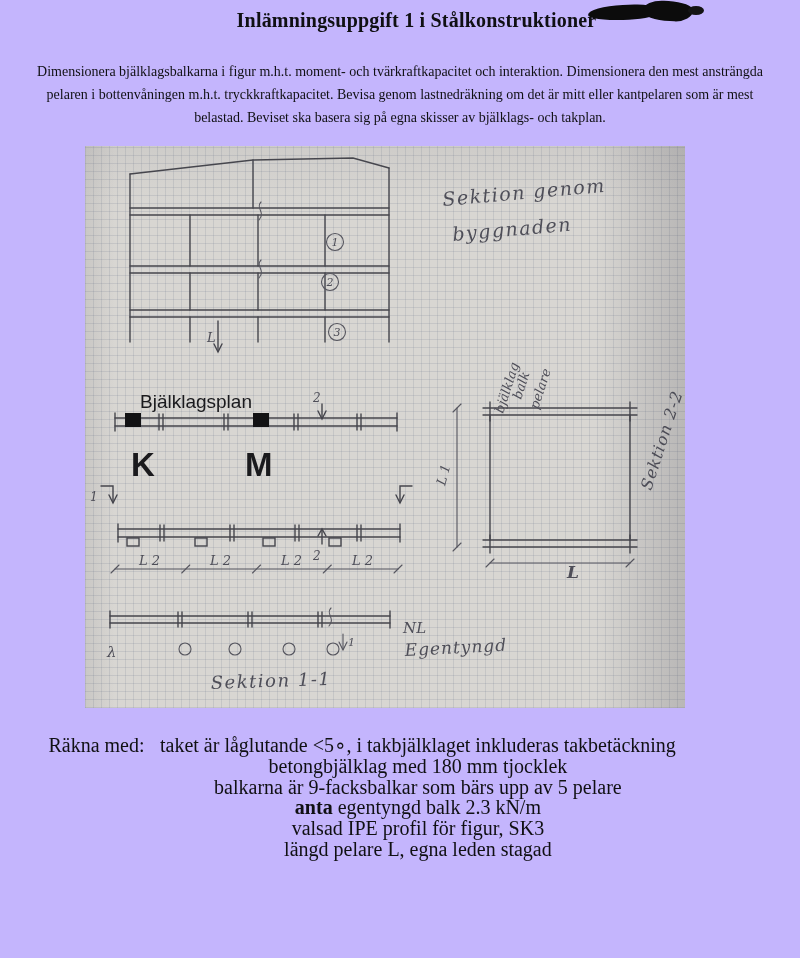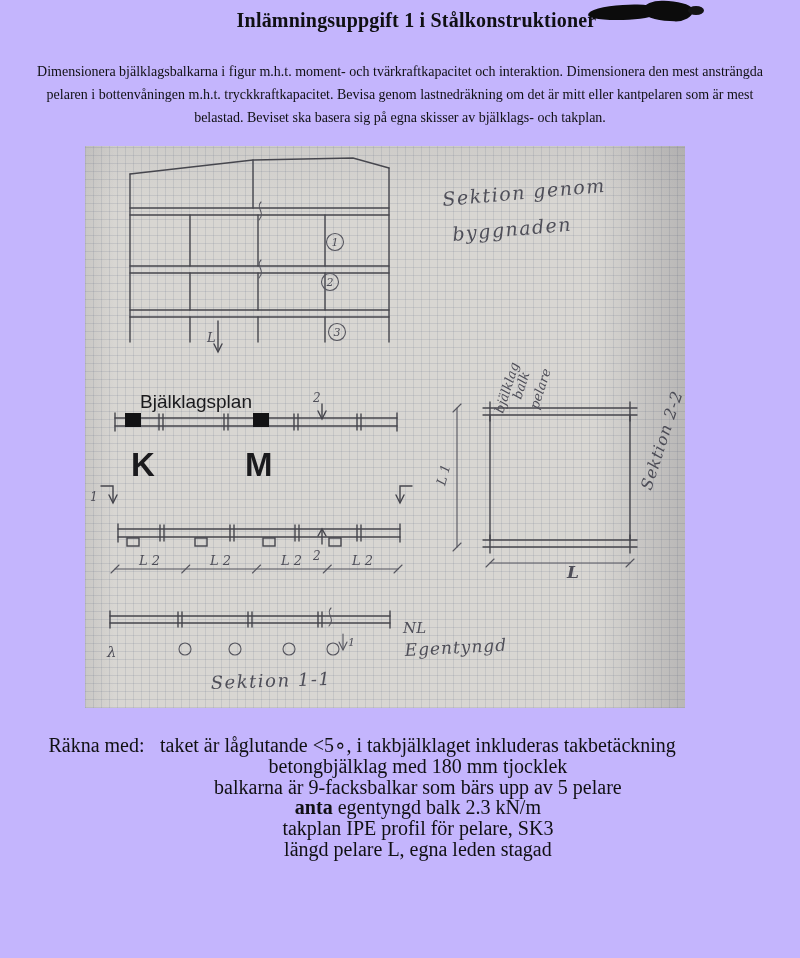--- a/index.html
+++ b/index.html
@@ -252,18 +252,18 @@
     </svg>
   </div>
 
   <div class="notes">
     <div class="lead">Räkna med:</div>
     <ul class="items">
       <li><span class="b"></span><span>taket är låglutande &lt;5∘, i takbjälklaget inkluderas takbetäckning</span></li>
       <li><span class="b"></span><span>betongbjälklag med 180 mm tjocklek</span></li>
       <li><span class="b"></span><span>balkarna är 9-facksbalkar som bärs upp av 5 pelare</span></li>
       <li><span class="b">anta</span><span> egentyngd balk 2.3 kN/m</span></li>
-      <li><span class="b"></span><span>takplan IPE profil för pelare, SK3</span></li>
+      <li><span class="b"></span><span>valsad IPE profil för figur, SK3</span></li>
       <li><span class="b"></span><span>längd pelare L, egna leden stagad</span></li>
     </ul>
   </div>
 
 </div>
 
 </body></html>

